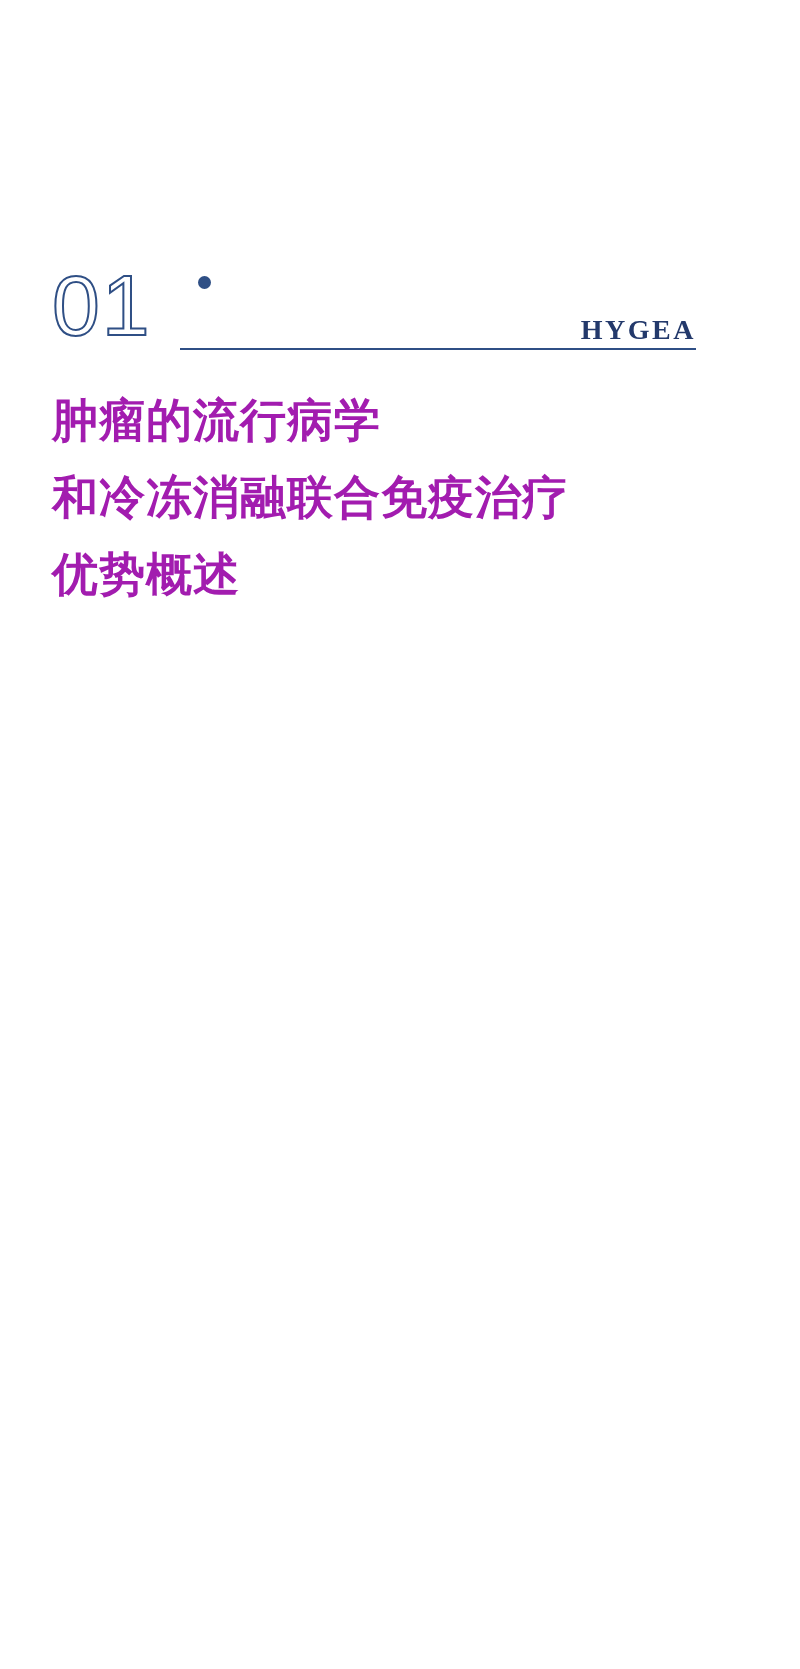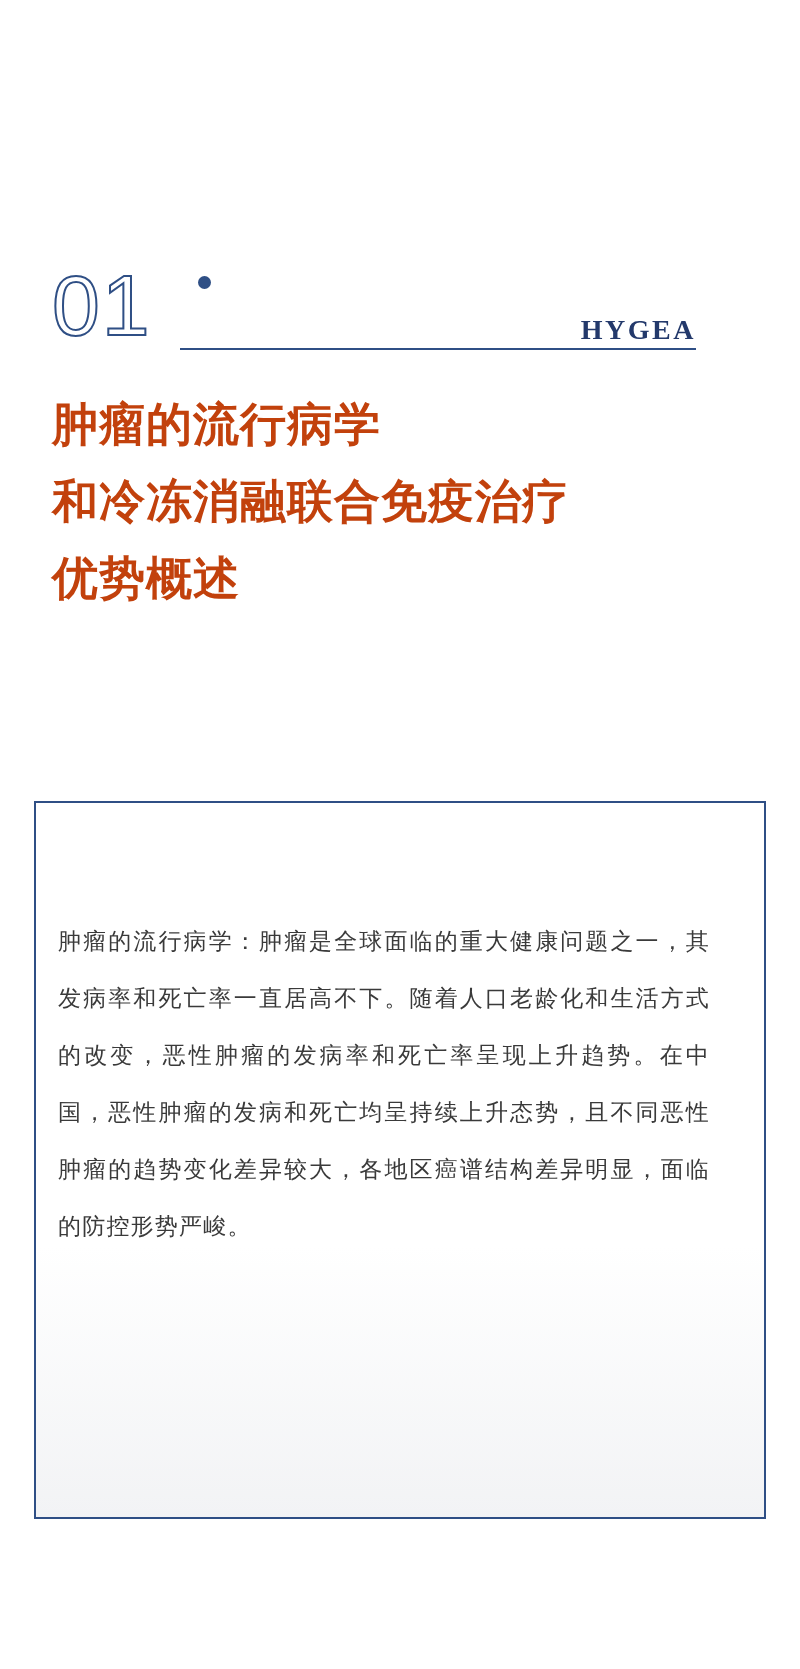--- a/index.html
+++ b/index.html
@@ -74,25 +74,25 @@
     letter-spacing: 2.5px;
     color: #23396b;
   }
 
   
   .title {
     position: absolute;
     left: 52px;
     top: 386px;
     width: 700px;
-    font-family: Liberation Serif, serif;
+    font-family: Liberation Mono, monospace;
     font-weight: 700;
     font-size: 46px;
     line-height: 77px;
-    color: #c2410c;
+    color: #a21caf;
     letter-spacing: 1px;
     white-space: pre-line;
   }
 
   
   .card {
     position: absolute;
     left: 34px;
     top: 801px;
     width: 732px;
@@ -125,17 +125,14 @@
     <div class="section-number">01</div>
     <div class="number-dot"></div>
     <div class="header-rule"></div>
     <div class="brand">HYGEA</div>
   </div>
 
   <div class="title">肿瘤的流行病学
 和冷冻消融联合免疫治疗
 优势概述</div>
 
-  <div class="card">
-    <div class="card-text">肿瘤的流行病学：肿瘤是全球面临的重大健康问题之一，其发病率和死亡率一直居高不下。随着人口老龄化和生活方式的改变，恶性肿瘤的发病率和死亡率呈现上升趋势。在中国，恶性肿瘤的发病和死亡均呈持续上升态势，且不同恶性肿瘤的趋势变化差异较大，各地区癌谱结构差异明显，面临的防控形势严峻。</div>
-  </div>
 
 </div>
 
 </body></html>

